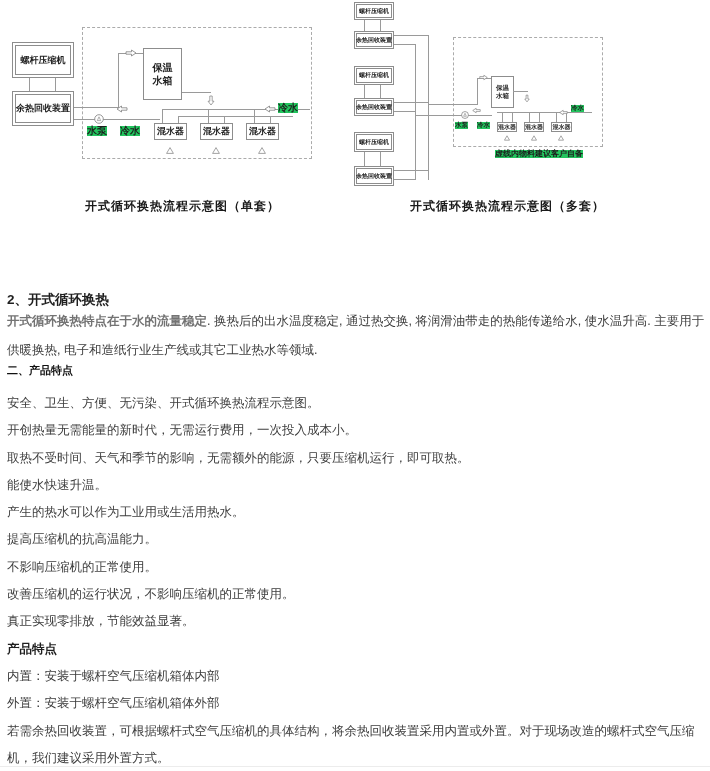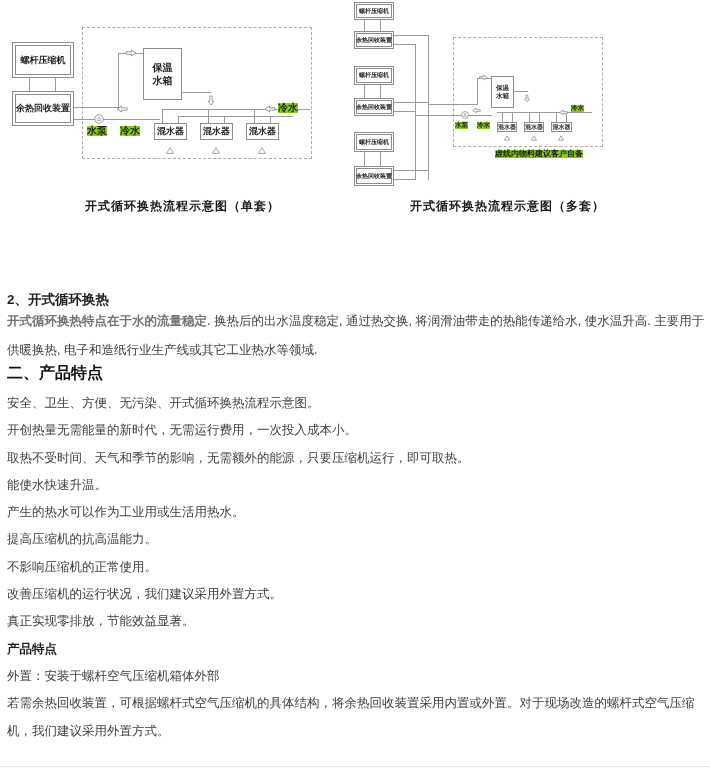--- a/index.html
+++ b/index.html
@@ -11,26 +11,26 @@
   .dbox{position:absolute;border:1px solid #8d8d8d;background:#fff;padding:2px;box-sizing:border-box;}
   .dbox .in{border:1px solid #8d8d8d;width:100%;height:100%;box-sizing:border-box;
             display:flex;align-items:center;justify-content:center;
             font-weight:bold;color:#1d1d1d;white-space:nowrap;}
   .dbox.sm{padding:1px;}
   
   .pbox{position:absolute;border:1px solid #8d8d8d;background:#fff;box-sizing:border-box;
         display:flex;flex-direction:column;align-items:center;justify-content:center;
         font-weight:bold;color:#1d1d1d;text-align:center;white-space:nowrap;}
   .dashed{position:absolute;border:1px dashed #ababab;background:transparent;}
-  .lbl{position:absolute;font-weight:bold;color:#1d1d1d;white-space:nowrap;background:#84cc16;line-height:1;}
+  .lbl{position:absolute;font-weight:bold;color:#1d1d1d;white-space:nowrap;background:#22c55e;line-height:1;}
   .cap{position:absolute;font-weight:bold;color:#1a1a1a;font-size:12px;white-space:nowrap;letter-spacing:1px;}
   .icon{position:absolute;line-height:0;}
   
   .h-small{position:absolute;left:7px;font-size:13.5px;font-weight:bold;color:#1f1f1f;}
-  .h-big{position:absolute;left:7px;font-size:16px;font-weight:bold;color:#111;}
+  .h-big{position:absolute;left:7px;font-size:11px;font-weight:bold;color:#111;}
   .para{position:absolute;left:7px;width:698px;font-size:12.5px;color:#3d3d3d;}
   .intro{top:307px;line-height:29px;}
   .intro b{color:#737373;}
   .bodyflow{top:390px;line-height:27.3px;}
   .bodyflow .bold{font-weight:bold;color:#1f1f1f;}
   .rule{position:absolute;left:0;top:766px;width:710px;height:1px;background:#ececec;}
 </style>
 </head>
 <body>
 
@@ -255,21 +255,22 @@
   <div class="h-big" style="top:363px;">二、产品特点</div>
 
   <div class="para bodyflow">
     <div>安全、卫生、方便、无污染、开式循环换热流程示意图。</div>
     <div>开创热量无需能量的新时代，无需运行费用，一次投入成本小。</div>
     <div>取热不受时间、天气和季节的影响，无需额外的能源，只要压缩机运行，即可取热。</div>
     <div>能使水快速升温。</div>
     <div>产生的热水可以作为工业用或生活用热水。</div>
     <div>提高压缩机的抗高温能力。</div>
     <div>不影响压缩机的正常使用。</div>
-    <div>改善压缩机的运行状况，我们建议采用外置方式。</div>
+    <div>改善压缩机的运行状况，不影响压缩机的正常使用。</div>
     <div>真正实现零排放，节能效益显著。</div>
     <div class="bold">产品特点</div>
+    <div>内置：安装于螺杆空气压缩机箱体内部</div>
     <div>外置：安装于螺杆空气压缩机箱体外部</div>
     <div>若需余热回收装置，可根据螺杆式空气压缩机的具体结构，将余热回收装置采用内置或外置。对于现场改造的螺杆式空气压缩机，我们建议采用外置方式。</div>
   </div>
 
   <div class="rule"></div>
 </div>
 
 </body></html>

